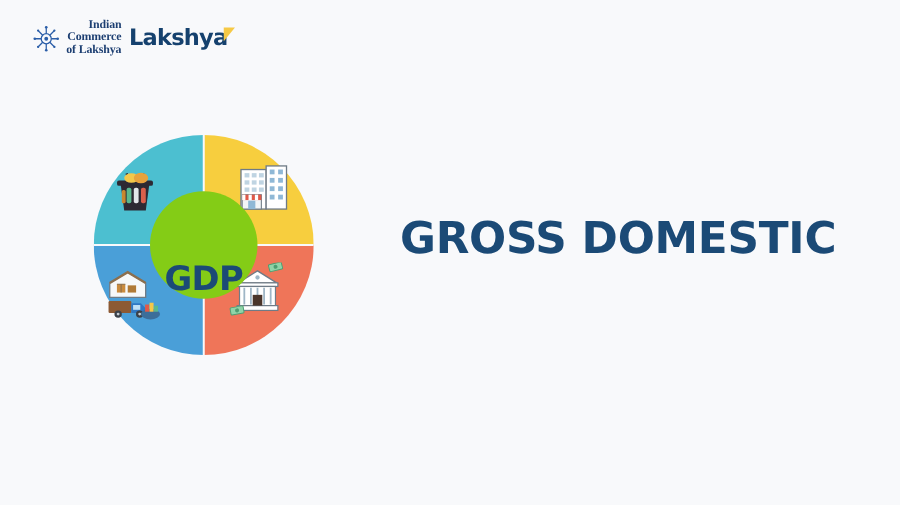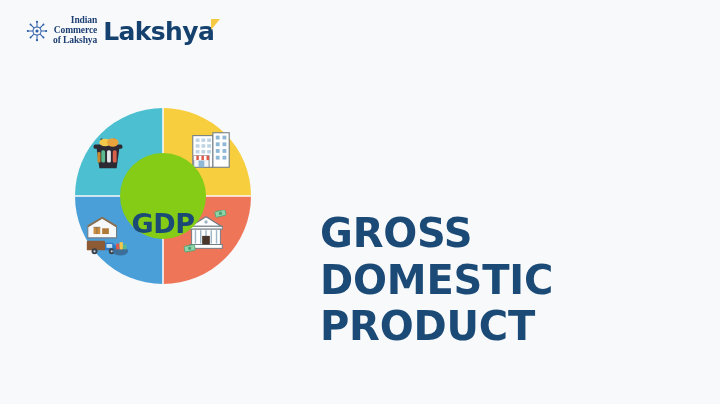--- a/index.html
+++ b/index.html
@@ -46,21 +46,21 @@
     white-space: nowrap;
     letter-spacing: -0.1px;
   }
   .logo-lakshya-wrap {
     position: relative;
     display: inline-block;
   }
   .logo-lakshya {
     font-family: "DejaVu Sans", sans-serif;
     font-weight: bold;
-    font-size: 25px;
+    font-size: 18px;
     color: #15416e;
     letter-spacing: -0.6px;
     line-height: 1;
   }
   .logo-accent {
     position: absolute;
     right: -6px;
     top: 0px;
     width: 0;
     height: 0;
@@ -110,24 +110,24 @@
   }
   .icon-tl { left: 10px;  top: 22px; }
   .icon-tr { left: 113px; top: 19px; }
   .icon-bl { left: 8px;   top: 104px; }
   .icon-br { left: 108px; top: 102px; }
 
   
   .title {
     position: absolute;
     left: 320px;
-    top: 183px;
+    top: 148px;
     font-family: "DejaVu Sans", sans-serif;
     font-weight: bold;
-    font-size: 40px;
+    font-size: 35px;
     line-height: 1.17;
     color: #1b4a76;
     letter-spacing: -0.2px;
     max-width: 380px;
   }
   .title-line { display: block; }
 </style>
 </head>
 <body>
 
@@ -285,14 +285,13 @@
     </svg>
   </span>
 
   <div class="donut-center">
     <span class="donut-center-label">GDP</span>
   </div>
 </div>
 
 <h1 class="title">
   <span class="title-line">GROSS DOMESTIC</span>
-  <span class="title-line">PRODUCT</span>
 </h1>
 
 </body></html>

